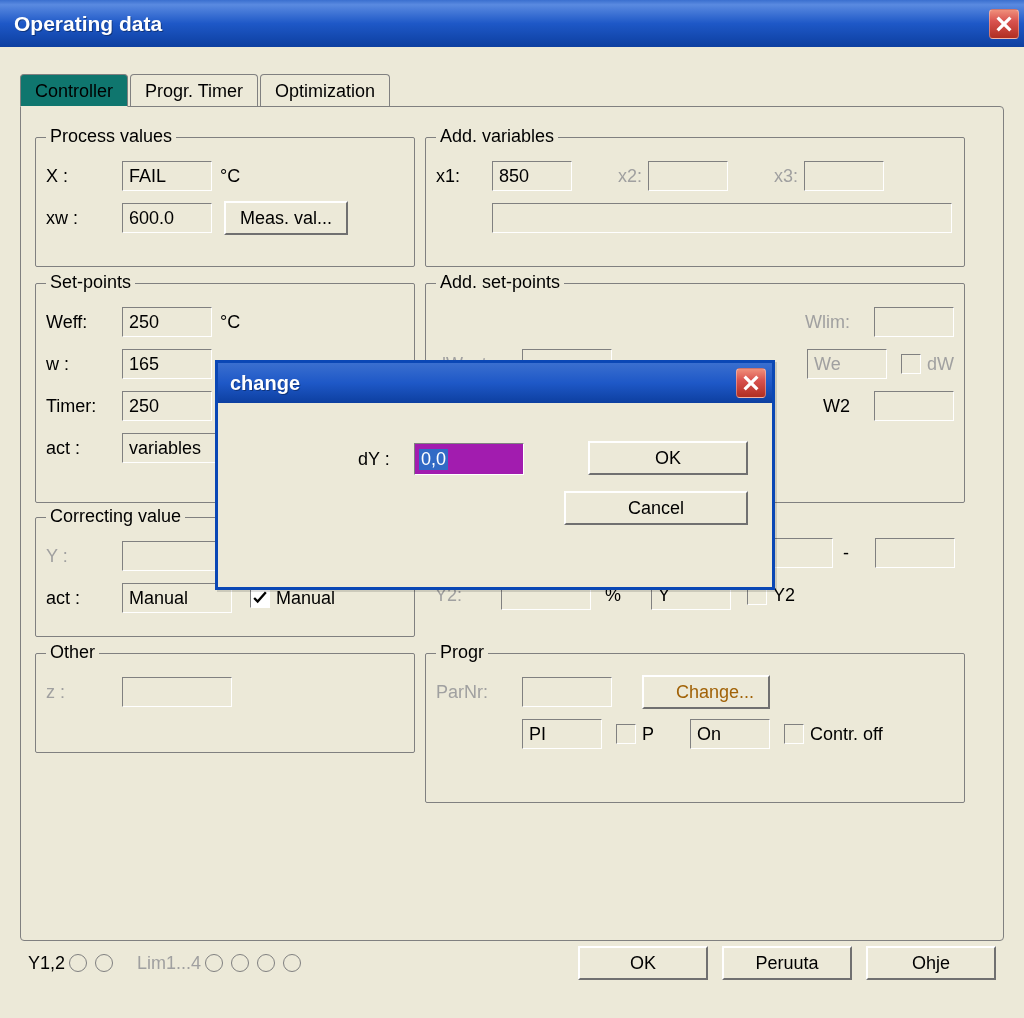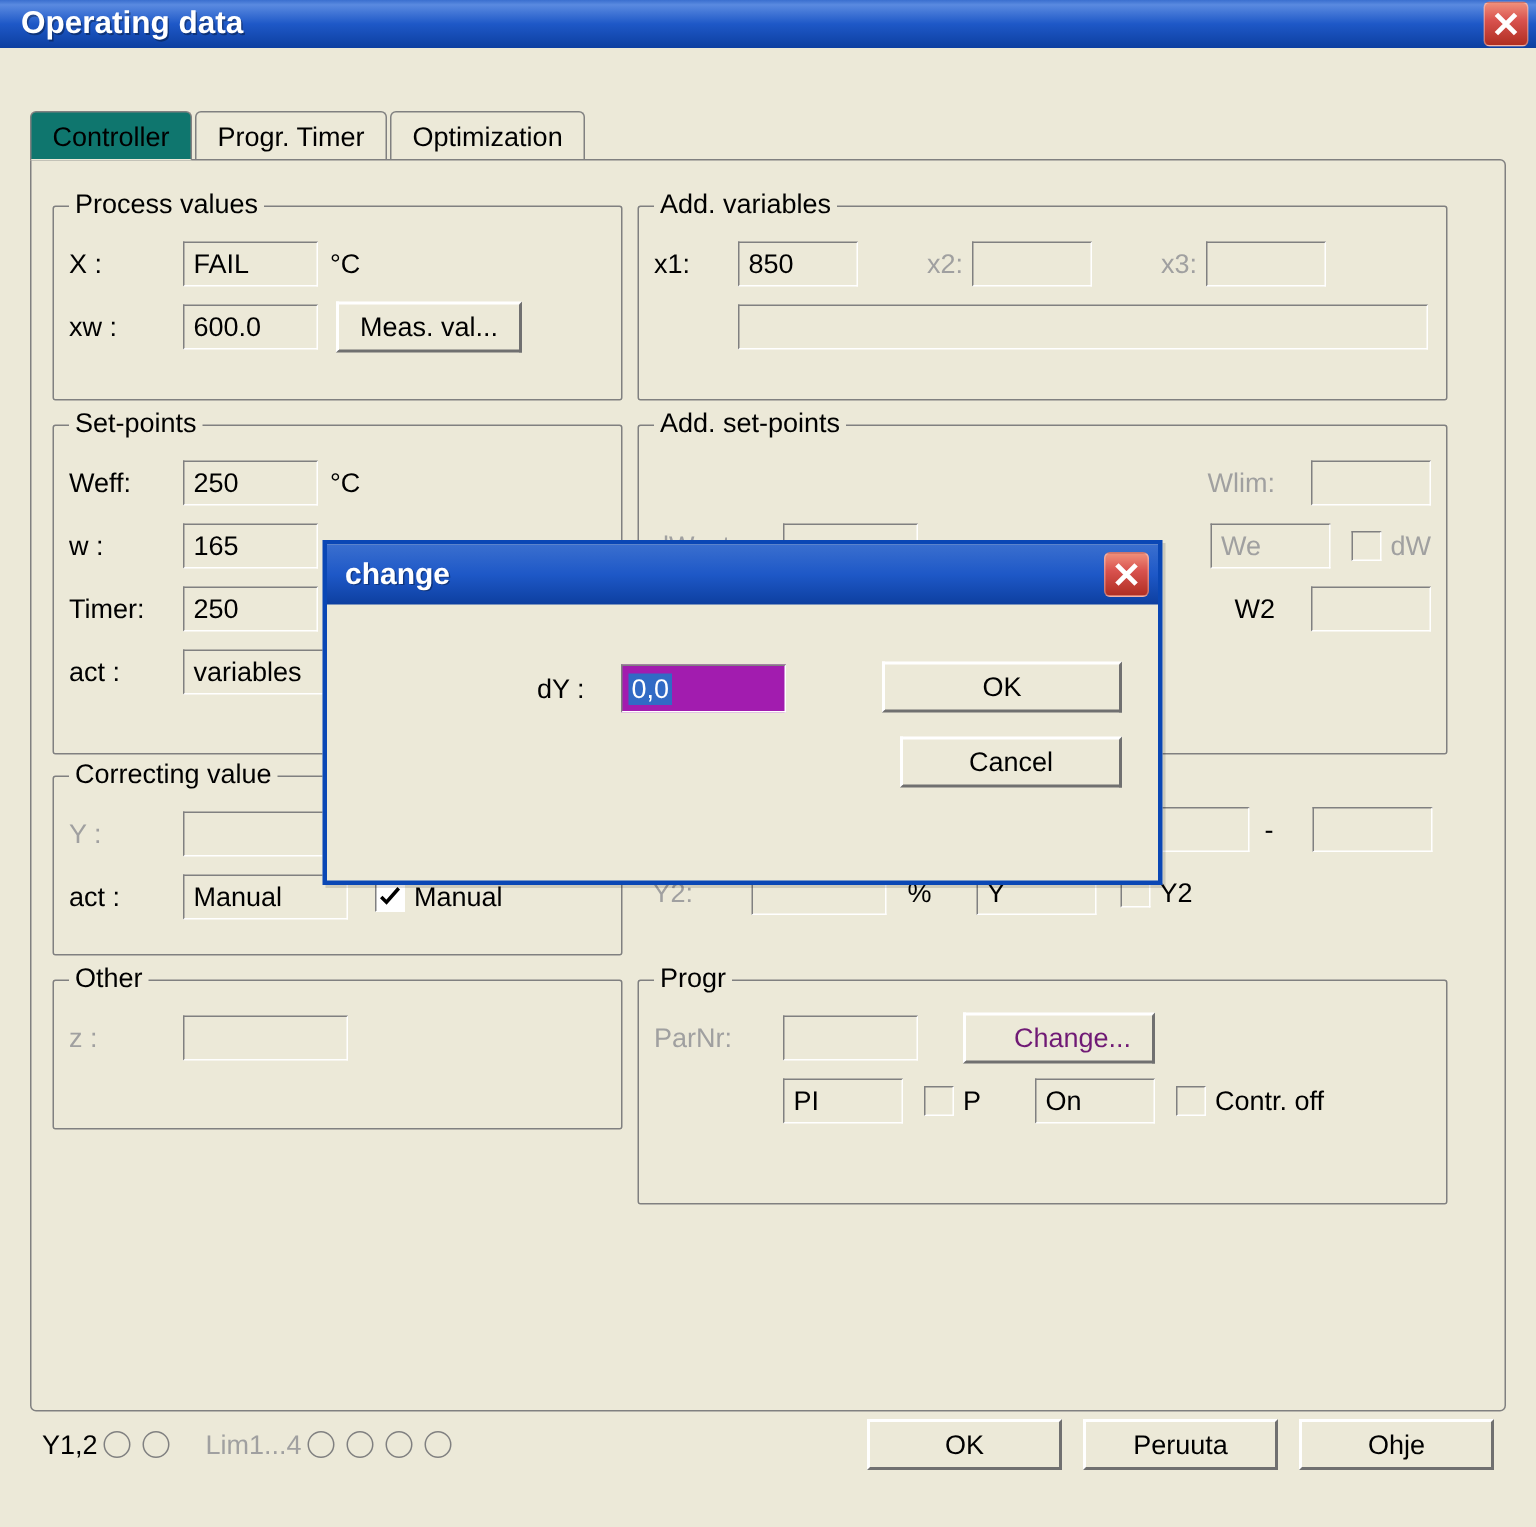--- a/index.html
+++ b/index.html
@@ -1,21 +1,21 @@
 <!DOCTYPE html>
 <html><head>
 <meta charset="utf-8">
 <style>
 * { box-sizing: border-box; font-family: "Tahoma", sans-serif; font-size: 18px; }
 html, body { margin: 0; padding: 0; width: 1024px; height: 1018px; background: #ece9d8; overflow: hidden; }
 
 
 .main-window { width: 1024px; height: 1018px; background: #ece9d8; position: relative; }
 .main-titlebar {
-  height: 32px;
+  height: 47px;
   background: linear-gradient(to bottom, #3a6fcf 0%, #5a8ae0 10%, #1e58c7 50%, #0d3fa0 100%);
   display: flex; align-items: center; justify-content: space-between;
   padding: 0 5px 0 14px;
 }
 .main-title { color: #ffffff; font-weight: bold; font-size: 21px; text-shadow: 1px 1px 0 #00000055; }
 .close-btn {
   width: 30px; height: 30px;
   background: linear-gradient(to bottom, #f08f7a, #d9534f 40%, #b02e22);
   border: 1px solid #ffffff55; border-radius: 4px;
   display:flex; align-items:center; justify-content:center;
@@ -69,21 +69,21 @@
 .unit { margin-left: 8px; }
 
 .btn {
   border-top: 2px solid #fff; border-left: 2px solid #fff;
   border-bottom: 2px solid #707070; border-right: 2px solid #707070;
   background: #ece9d8;
   height: 34px; padding: 0 14px;
   display:inline-flex; align-items:center; 
   cursor: default;
 }
-.btn.disabled { color: #701a75; padding-left: 32px; }
+.btn.disabled { color: #a16207; padding-left: 32px; }
 
 .chk {
   width: 20px; height: 20px;
   border-top: 1px solid #808080; border-left: 1px solid #808080;
   border-bottom: 1px solid #fff; border-right: 1px solid #fff;
   background: #fff; display:inline-flex; align-items:center; justify-content:center;
   margin-right: 6px; vertical-align: middle;
 }
 .chk svg { width: 14px; height: 14px; }
 .chk.disabled { background: #ece9d8; }
@@ -120,21 +120,21 @@
 .modal-body { position: relative; height: calc(100% - 40px); }
 .modal-field-lbl { position:absolute; left: 140px; top: 46px; }
 .modal-input {
   position:absolute; left: 196px; top: 40px; width: 110px; height: 32px;
   background: #a21caf; border-top:1px solid #808080; border-left:1px solid #808080;
   border-bottom:1px solid #fff; border-right:1px solid #fff;
   display:flex; align-items:center; padding: 0 4px;
 }
 .modal-input .sel { background: #316ac5; color: #fff; padding: 0 2px; }
 .modal-ok { position:absolute; right: 24px; top: 38px; width: 160px; justify-content:center; }
-.modal-cancel { position:absolute; right: 24px; top: 88px; width: 148px; justify-content:center; }
+.modal-cancel { position:absolute; right: 24px; top: 88px; width: 184px; justify-content:center; }
 
 
 .g-pv { left: 14px; top: 30px; width: 380px; height: 130px; }
 .g-av { left: 404px; top: 30px; width: 540px; height: 130px; }
 .g-sp { left: 14px; top: 176px; width: 380px; height: 220px; }
 .g-asp { left: 404px; top: 176px; width: 540px; height: 220px; }
 .g-cv { left: 14px; top: 410px; width: 380px; height: 120px; }
 .g-cvr { left: 404px; top: 410px; width: 540px; height: 120px; }
 .g-oth { left: 14px; top: 546px; width: 380px; height: 100px; }
 .g-others { left: 404px; top: 546px; width: 540px; height: 150px; }

